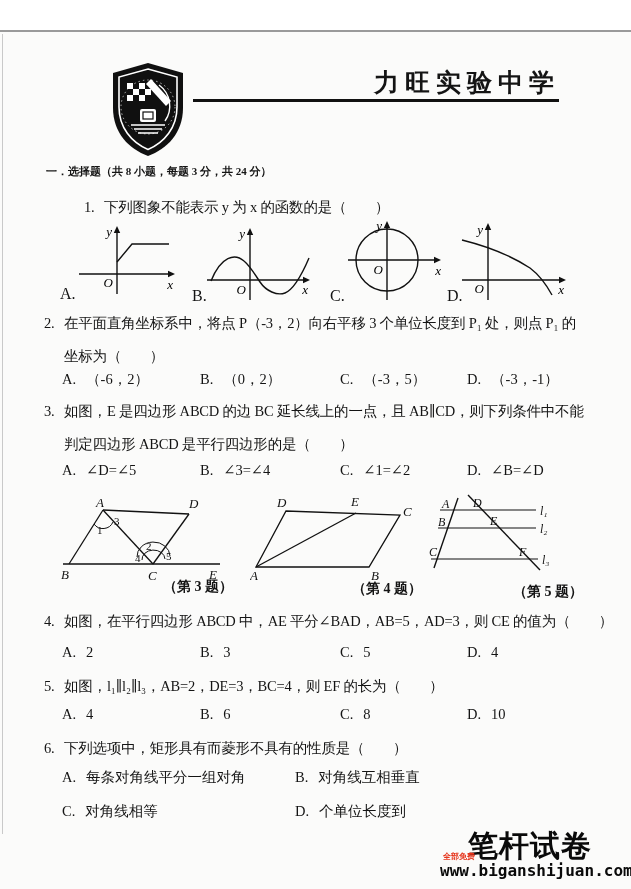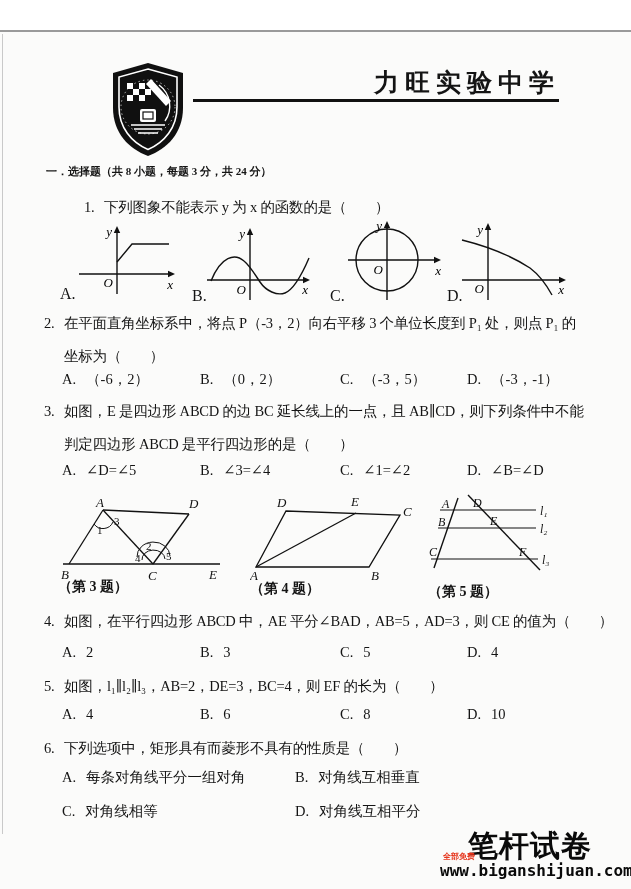--- a/index.html
+++ b/index.html
@@ -27,21 +27,21 @@
   .qnum { display:inline-block; width:20px; }
 
   .optrow { position:absolute; left:62px; display:grid; grid-template-columns:138px 140px 127px auto;
     font-size:14.5px; white-space:nowrap; }
   .optrow2 { position:absolute; left:62px; display:grid; grid-template-columns:233px auto; grid-row-gap:15px;
     font-size:14.5px; white-space:nowrap; }
   .olab { margin-right:10px; }
 
   .glabel { position:absolute; font-size:16px; }
   .figsvg { position:absolute; }
-  .figcap { position:absolute; text-align:left; font-size:14px; font-weight:700; }
+  .figcap { position:absolute; text-align:right; font-size:14px; font-weight:700; }
 
   svg text { font-family:"Liberation Serif","DejaVu Serif",serif; }
   .mi { font-style:italic; }
 
   .wm-brand { position:absolute; left:468px; top:826px; font-size:30px; font-weight:700; letter-spacing:1px;
     font-family:"Liberation Sans","DejaVu Sans",sans-serif; color:#0a0a0a; }
   .wm-free { position:absolute; left:443px; top:851px; font-size:8px; font-weight:700; color:#e6331a;
     font-family:"Liberation Sans","DejaVu Sans",sans-serif; }
   .wm-url { position:absolute; left:440px; top:861px; font-size:16px; font-weight:700;
     font-family:"DejaVu Sans Mono","Liberation Mono",monospace; color:#0a0a0a; }
@@ -248,20 +248,20 @@
     <span><span class="olab">D.</span><span>10</span></span>
   </div>
 
   <div class="qline" style="left:44px; top:739px;">
     <span class="qnum">6.</span><span>下列选项中，矩形具有而菱形不具有的性质是（　　）</span>
   </div>
   <div class="optrow2" style="top:768px;">
     <span><span class="olab">A.</span><span>每条对角线平分一组对角</span></span>
     <span><span class="olab">B.</span><span>对角线互相垂直</span></span>
     <span><span class="olab">C.</span><span>对角线相等</span></span>
-    <span><span class="olab">D.</span><span>对角线互相平分</span></span>
+    <span><span class="olab">D.</span><span>个单位长度到</span></span>
   </div>
 
   <div class="wm-brand">笔杆试卷</div>
   <div class="wm-free">全部免费</div>
   <div class="wm-url">www.biganshijuan.com</div>
 
 </div>
 
 </body></html>

